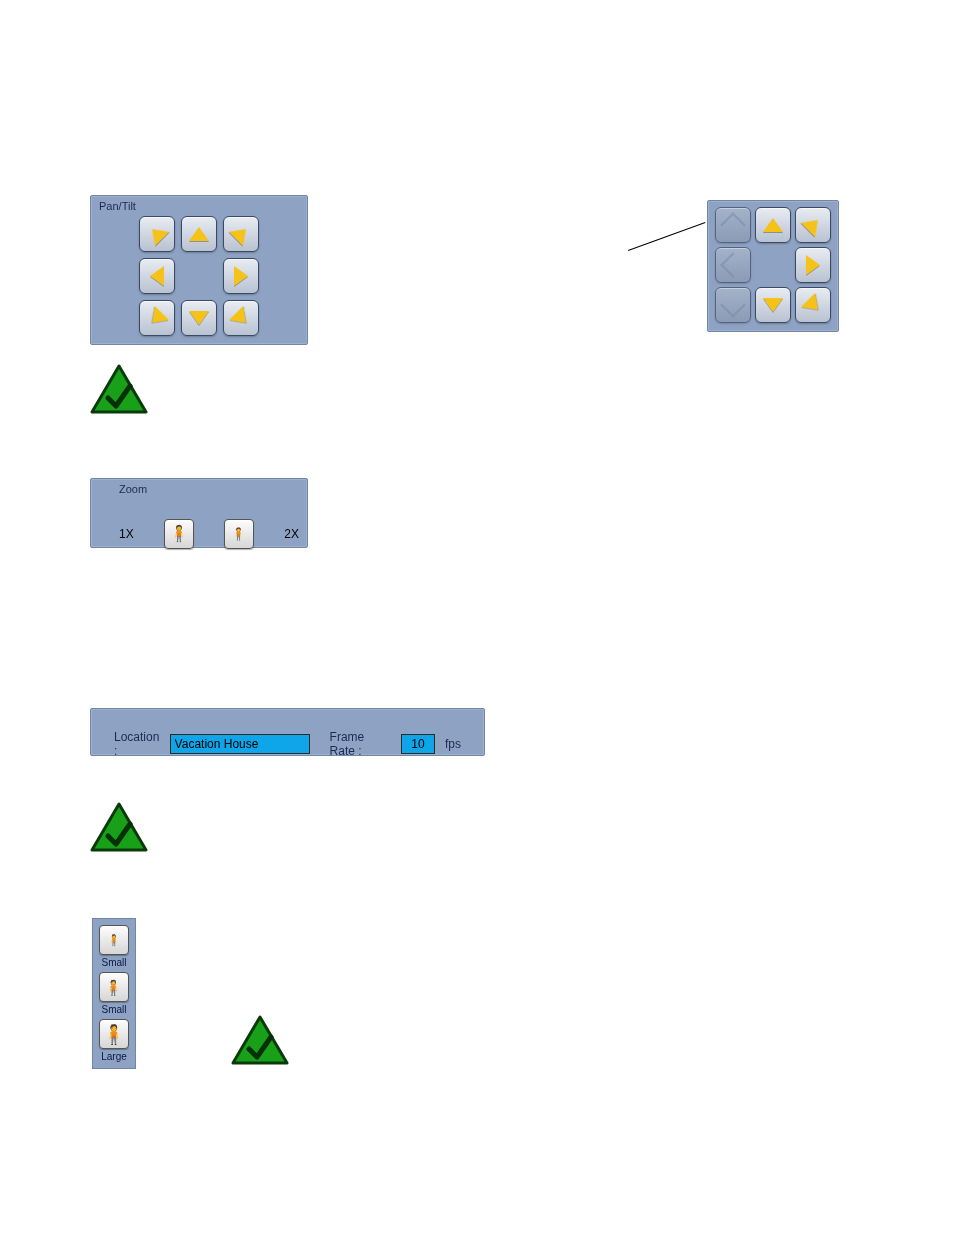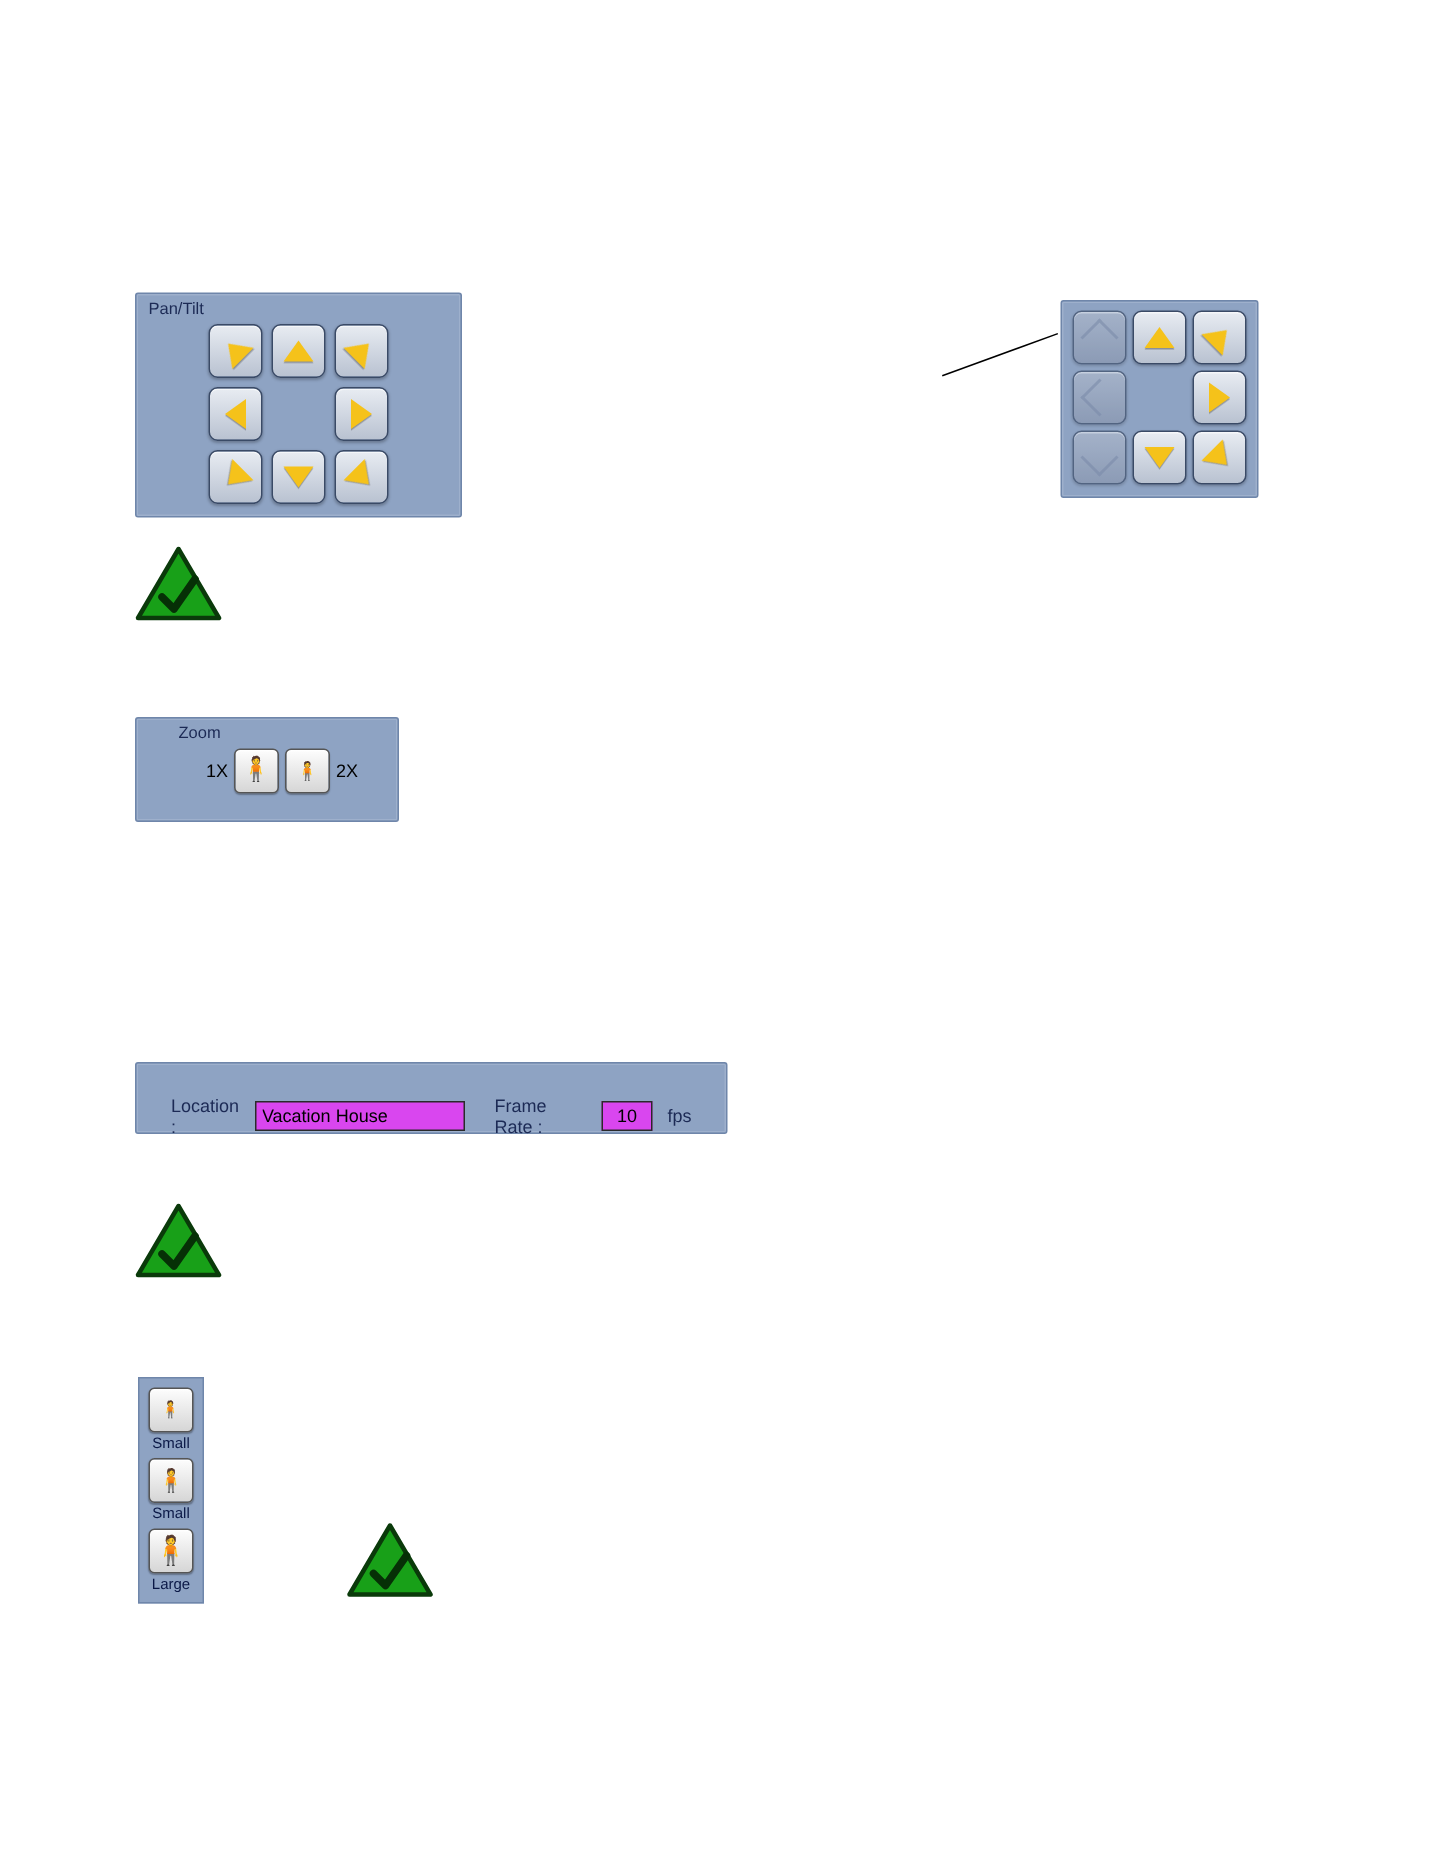--- a/index.html
+++ b/index.html
@@ -89,21 +89,21 @@
   }
 
   
   .check-tri {
     position: absolute;
     width: 58px; height: 50px;
   }
   .check-tri svg { width: 58px; height: 50px; display:block; }
 
   
-  .zoom-row { display:flex; align-items:center; gap:4px; justify-content:center; margin-top:4px; }
+  .zoom-row { display:flex; align-items:center; gap:4px; justify-content:space-between; margin-top:24px; }
   .icon-btn {
     width:30px; height:30px;
     border:1px solid #555;
     border-radius:4px;
     background: linear-gradient(#fdfdfd,#d6d6d6);
     display:flex; align-items:center; justify-content:center;
     box-shadow: 0 1px 1px rgba(0,0,0,0.3), inset 0 1px 0 rgba(255,255,255,0.8);
   }
   .person-glyph { font-size:16px; line-height:1; }
 
@@ -126,21 +126,21 @@
     border-radius:2px;
   }
 
   
   .loc-bar { display:flex; align-items:center; gap:10px; padding:10px 12px; }
   .loc-label { color: var(--text-dark); font-size:12px; }
   .text-input {
     font-family: inherit; font-size:12px;
     padding:2px 4px;
     border:1px solid #2a2a2a;
-    background:#d946ef;
+    background:#0ea5e9;
   }
 
   
   .size-col {
     position:absolute;
     background: var(--panel-bg);
     border:1px solid var(--panel-border);
     padding:4px 4px 6px 4px;
     display:flex; flex-direction:column; align-items:center; gap:2px;
     width:44px;
@@ -224,21 +224,21 @@
 
   <div class="connector" style="left:628px; top:250px; width:82px; transform:rotate(-20deg);"></div>
 
   <div class="check-tri" style="left:90px; top:364px;">
     <svg viewBox="0 0 58 50">
       <polygon points="29,2 56,48 2,48" fill="#18a018" stroke="#0a3a0a" stroke-width="3" stroke-linejoin="round"></polygon>
       <polyline points="18,34 26,42 40,22" fill="none" stroke="#063006" stroke-width="5" stroke-linecap="round" stroke-linejoin="round"></polyline>
     </svg>
   </div>
 
-  <div class="panel" style="left:90px; top:478px; width:176px; height:70px;padding-left:28px;">
+  <div class="panel" style="left:90px; top:478px; width:218px; height:70px;padding-left:28px;">
     <div class="panel-title">Zoom</div>
     <div class="zoom-row">
       <span>1X</span>
       <div class="icon-btn">
         <span class="person-glyph" style="color:#b02020;">🧍</span>
       </div>
       <div class="icon-btn">
         <span class="person-glyph" style="color:#444; font-size:12px;">🧍</span>
       </div>
       <span>2X</span>

